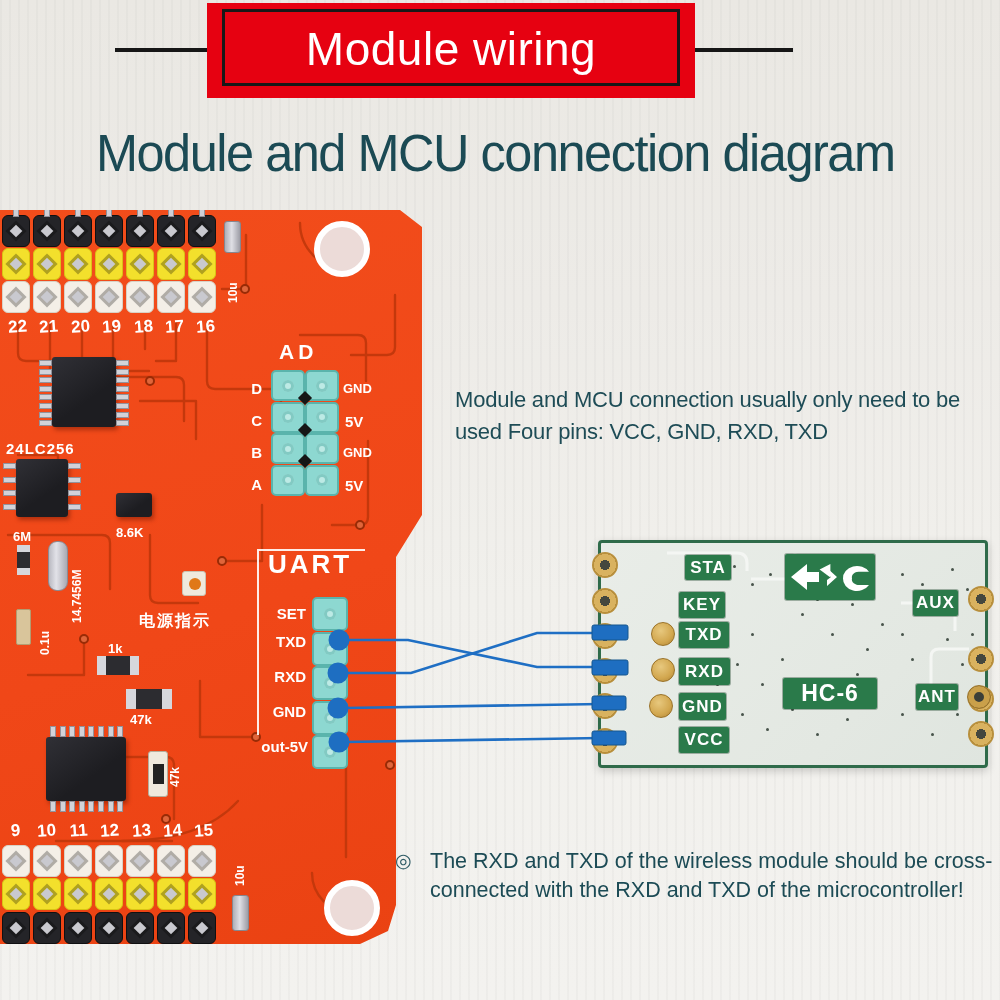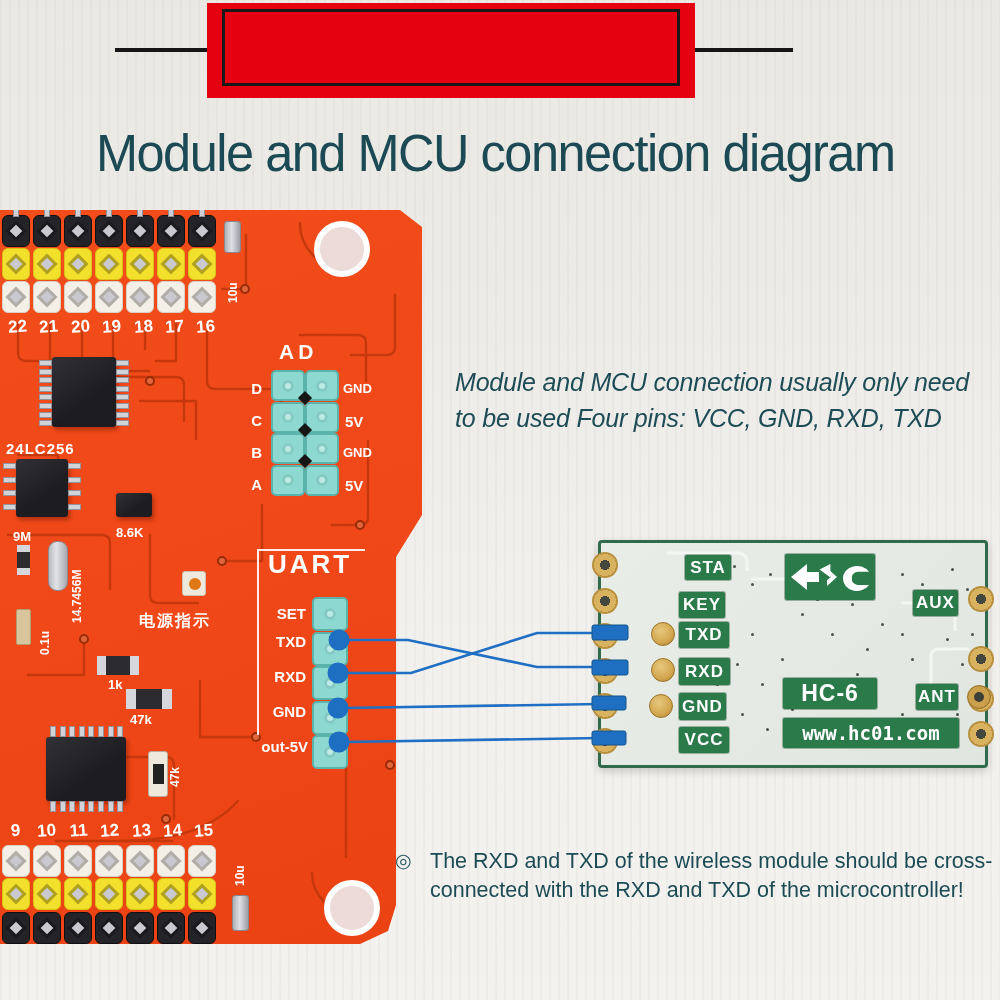--- a/index.html
+++ b/index.html
@@ -16,22 +16,22 @@
   
   .hline { position:absolute; height:4px; background:#161616; top:48px; }
   .banner { position:absolute; left:207px; top:3px; width:488px; height:95px; background:#e60111; }
   .banner-inner { position:absolute; left:15px; right:15px; top:6px; bottom:12px; border:3px solid #181818; }
   .banner-label { position:absolute; left:0; right:0; top:50%; transform:translateY(-54%);
     text-align:center; color:#fff; font-size:46px; font-weight:500; letter-spacing:0.5px; }
 
   
   .heading { position:absolute; left:20px; top:124px; width:960px; text-align:center;
     font-size:51px; font-weight:500; color:#1b4a54; letter-spacing:-1.5px; transform:scaleX(0.99); transform-origin:left; }
-  .description { position:absolute; left:455px; top:364px; width:540px;
-    font-size:25px; line-height:1.44; color:#1e4c56; letter-spacing:-0.2px;font-style:italic; }
+  .description { position:absolute; left:455px; top:384px; width:540px;
+    font-size:22px; line-height:1.44; color:#1e4c56; letter-spacing:-0.2px; }
   .note-icon { position:absolute; left:395px; top:849px; font-size:19px; color:#2d5a64; }
   .note-text { position:absolute; left:430px; top:847px; width:575px;
     font-size:21.5px; line-height:1.34; color:#1c4b55; }
 
   
   .pcb { position:absolute; left:0; top:205px; width:430px; height:745px;
     background:linear-gradient(160deg,#f24d1b 0%, #f04718 55%, #ea4212 100%);
     clip-path:polygon(0 5px,400px 5px,422px 22px,422px 310px,396px 352px,396px 700px,388px 726px,360px 739px,0 739px); }
   .pcb svg { position:absolute; left:0; top:0; }
   .silk { color:#ffffff; font-weight:bold; position:absolute; white-space:nowrap; }
@@ -81,20 +81,21 @@
 </style>
 </head>
 <body>
 
 <div class="canvas">
 
   <div class="hline" style="left:115px;width:170px;"></div>
   <div class="hline" style="left:620px;width:173px;"></div>
   <div class="banner">
     <div class="banner-inner"></div>
+    <div class="banner-label">Module wiring</div>
   </div>
 
   <div class="heading">Module and MCU connection diagram</div>
 
   <div class="pcb">
     <svg width="430" height="745" viewBox="0 0 430 745">
       <g fill="none" stroke="#c2380c" stroke-width="2.4" stroke-linejoin="round" stroke-linecap="round" opacity="0.95">
         <path d="M18 118 v30 q0 8 8 8 h56"></path>
         <path d="M50 118 v46 q0 8 8 8 h118 q8 0 8 8 v36"></path>
         <path d="M82 118 v58 h38"></path>
@@ -237,35 +238,35 @@
         <div class="lead" style="right:-13px;top:4px;width:13px;height:6px;"></div>
         <div class="lead" style="left:-13px;top:17.5px;width:13px;height:6px;"></div>
         <div class="lead" style="right:-13px;top:17.5px;width:13px;height:6px;"></div>
         <div class="lead" style="left:-13px;top:31px;width:13px;height:6px;"></div>
         <div class="lead" style="right:-13px;top:31px;width:13px;height:6px;"></div>
         <div class="lead" style="left:-13px;top:44.5px;width:13px;height:6px;"></div>
         <div class="lead" style="right:-13px;top:44.5px;width:13px;height:6px;"></div>
       </div>
     <div class="chip" style="left:116px;top:288px;width:36px;height:24px;"></div>
     <div class="silk" style="left:116px;top:320px;font-size:13px;">8.6K</div>
-    <div class="silk" style="left:13px;top:324px;font-size:13px;">9M</div>
+    <div class="silk" style="left:13px;top:324px;font-size:13px;">6M</div>
 
     <div class="abs" style="left:48px;top:336px;width:20px;height:50px;background:linear-gradient(90deg,#b9b9c1,#e2e2e8 40%,#a9a9b2);border-radius:9px;border:1px solid #8b8b94;"></div>
     <div class="silk vtext" style="left:70px;top:418px;font-size:12px;">14.7456M</div>
 
     <div class="resistor vert" style="left:17px;top:340px;width:13px;height:30px;"></div>
     <div class="abs" style="left:16px;top:404px;width:15px;height:36px;background:#d9c59b;border:1px solid #b39d72;border-radius:2px;"></div>
     <div class="silk vtext" style="left:38px;top:450px;font-size:12px;">0.1u</div>
 
     <div class="abs" style="left:182px;top:366px;width:24px;height:25px;background:#efe9dd;border:1px solid #c9c2b2;border-radius:3px;">
       <div class="abs" style="left:6px;top:6px;width:12px;height:12px;border-radius:50%;background:#e07818;"></div>
     </div>
     <div class="silk" style="left:139px;top:406px;font-size:16px;letter-spacing:2px;">电源指示</div>
 
-    <div class="silk" style="left:108px;top:436px;font-size:13px;margin-top:36px;">1k</div>
+    <div class="silk" style="left:108px;top:436px;font-size:13px;">1k</div>
     <div class="resistor" style="left:97px;top:451px;width:42px;height:19px;"></div>
     <div class="resistor" style="left:126px;top:484px;width:46px;height:20px;"></div>
     <div class="silk" style="left:130px;top:507px;font-size:13px;">47k</div>
 
     <div class="chip" style="left:46px;top:532px;width:80px;height:64px;" id="chipC">
         <div class="lead" style="top:-11px;left:4px;width:6px;height:11px;"></div>
         <div class="lead" style="bottom:-11px;left:4px;width:6px;height:11px;"></div>
         <div class="lead" style="top:-11px;left:13.6px;width:6px;height:11px;"></div>
         <div class="lead" style="bottom:-11px;left:13.6px;width:6px;height:11px;"></div>
         <div class="lead" style="top:-11px;left:23.2px;width:6px;height:11px;"></div>
@@ -446,21 +447,20 @@
           <path d="M36 8 h8 v22 h-8 z" opacity="0"></path>
           <path d="M38 10 l10 9 -10 9 v-6 l4 -3 -4 -3 Z"></path>
           <path d="M78 8 a14 11 0 0 0 -26 6 a14 11 0 0 0 26 6 h-9 a7 5 0 0 1 -8 -6 a7 5 0 0 1 8 -6 Z" transform="translate(2,5) scale(1,1.1)"></path>
         </g>
       </svg>
     </div>
 
     <div class="gtag" style="left:312px;top:47px;width:45px;height:26px;font-size:17px;">AUX</div>
     <div class="gtag" style="left:315px;top:141px;width:42px;height:26px;font-size:17px;">ANT</div>
     <div class="gtag" style="left:182px;top:135px;width:94px;height:31px;font-size:23px;letter-spacing:1px;">HC-6</div>
-    <div class="gtag" style="left:182px;top:175px;width:176px;height:30px;font-size:19px;font-family:'DejaVu Sans Mono',monospace;letter-spacing:0;">www.hc01.com</div>
 
     <div class="gold-dot" style="left:366px;top:142px;width:24px;height:24px;box-shadow:inset 0 0 0 6px #caa04a, inset 0 0 0 12px #3c3f38;"></div>
   </div>
 
   <svg class="wires" width="1000" height="1000" viewBox="0 0 1000 1000">
     <g fill="none" stroke="#1f6fc4" stroke-width="2.6">
       <path d="M345 640 H408 L537 667 H600"></path>
       <path d="M345 673 H411 L537 633 H600"></path>
       <path d="M345 708 L601 704"></path>
       <path d="M345 742 L601 738"></path>

